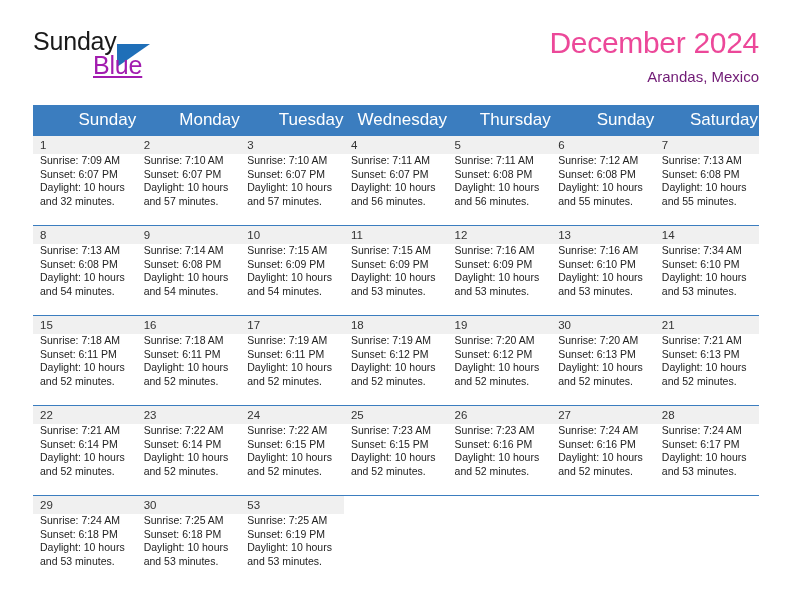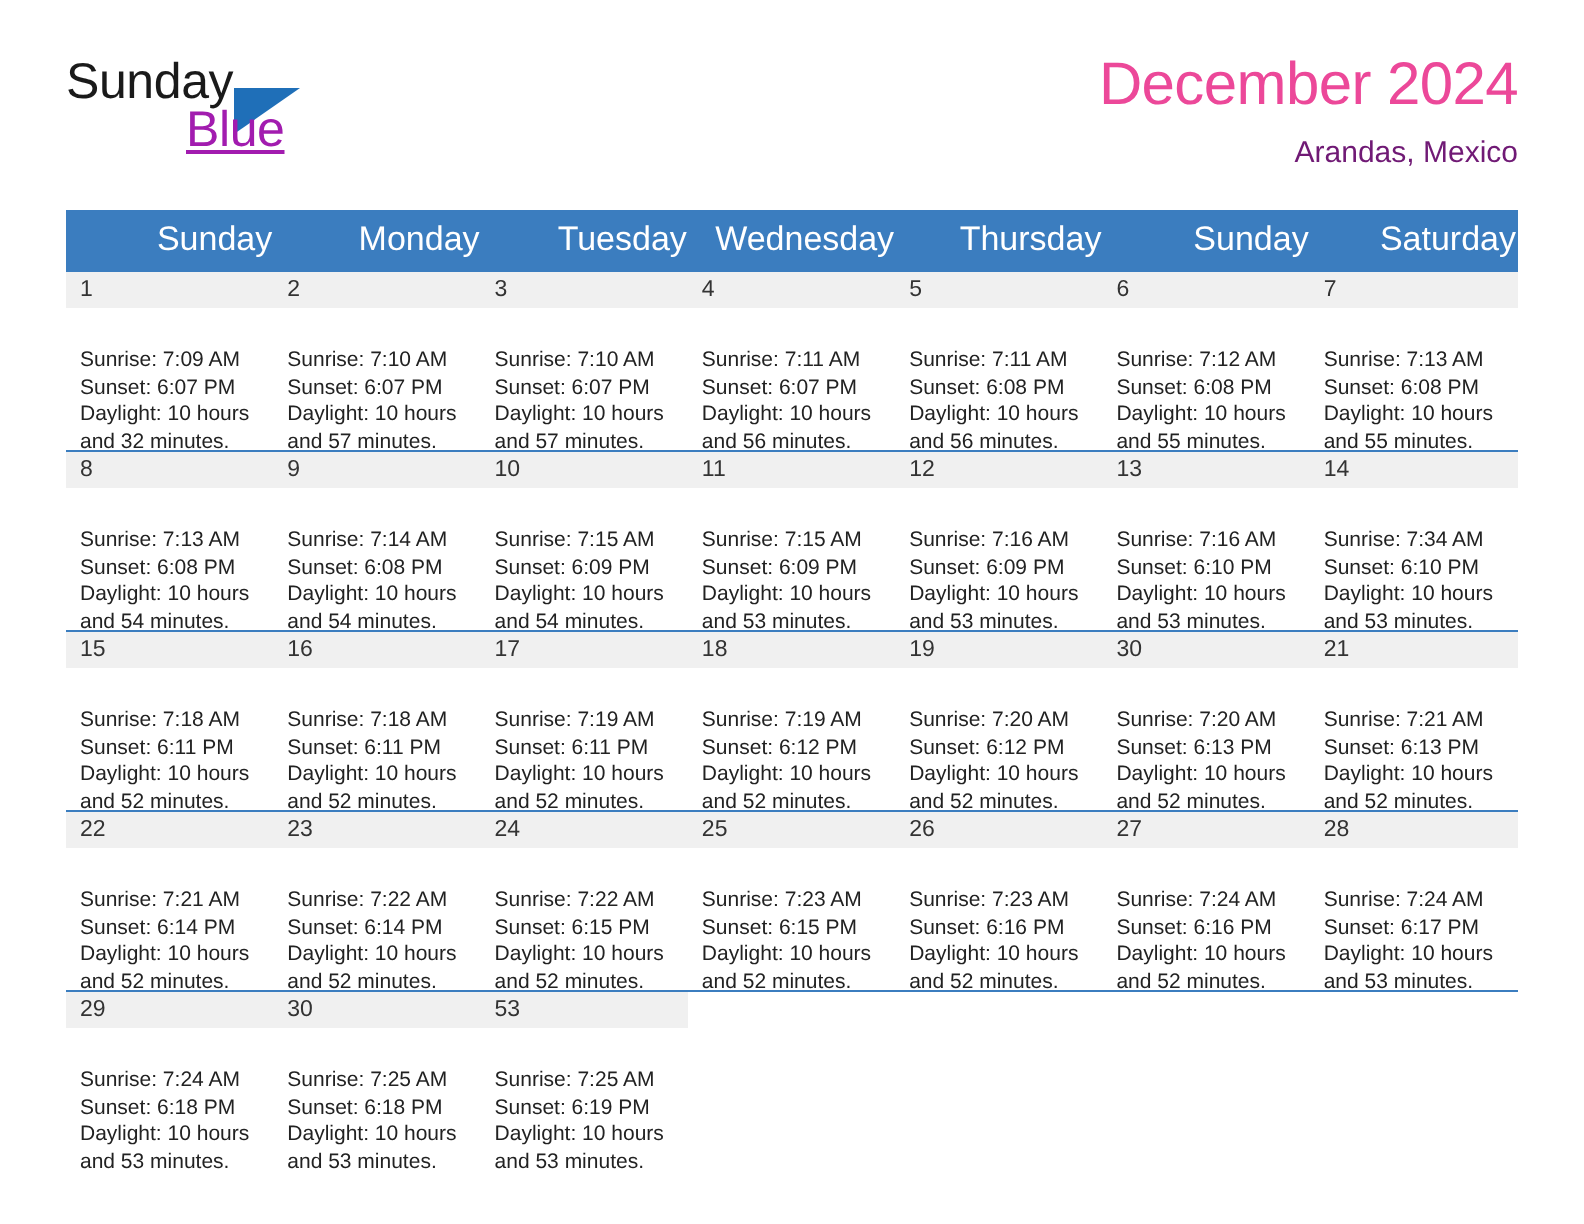--- a/index.html
+++ b/index.html
@@ -122,21 +122,21 @@
     color: #333333;
     background: #f0f0f0;
     padding: 3px 0 4px 7px;
     height: 18px;
     box-sizing: border-box;
   }
   .daynum.empty {
     background: #ffffff;
   }
   .details {
-    padding: 20px 6px 0 7px;
+    padding: 0 6px 0 7px;
     font-size: 10.5px;
     line-height: 13.6px;
     color: #222222;
   }
   .details div {
     white-space: nowrap;
   }
 </style>
 </head>
 <body>

